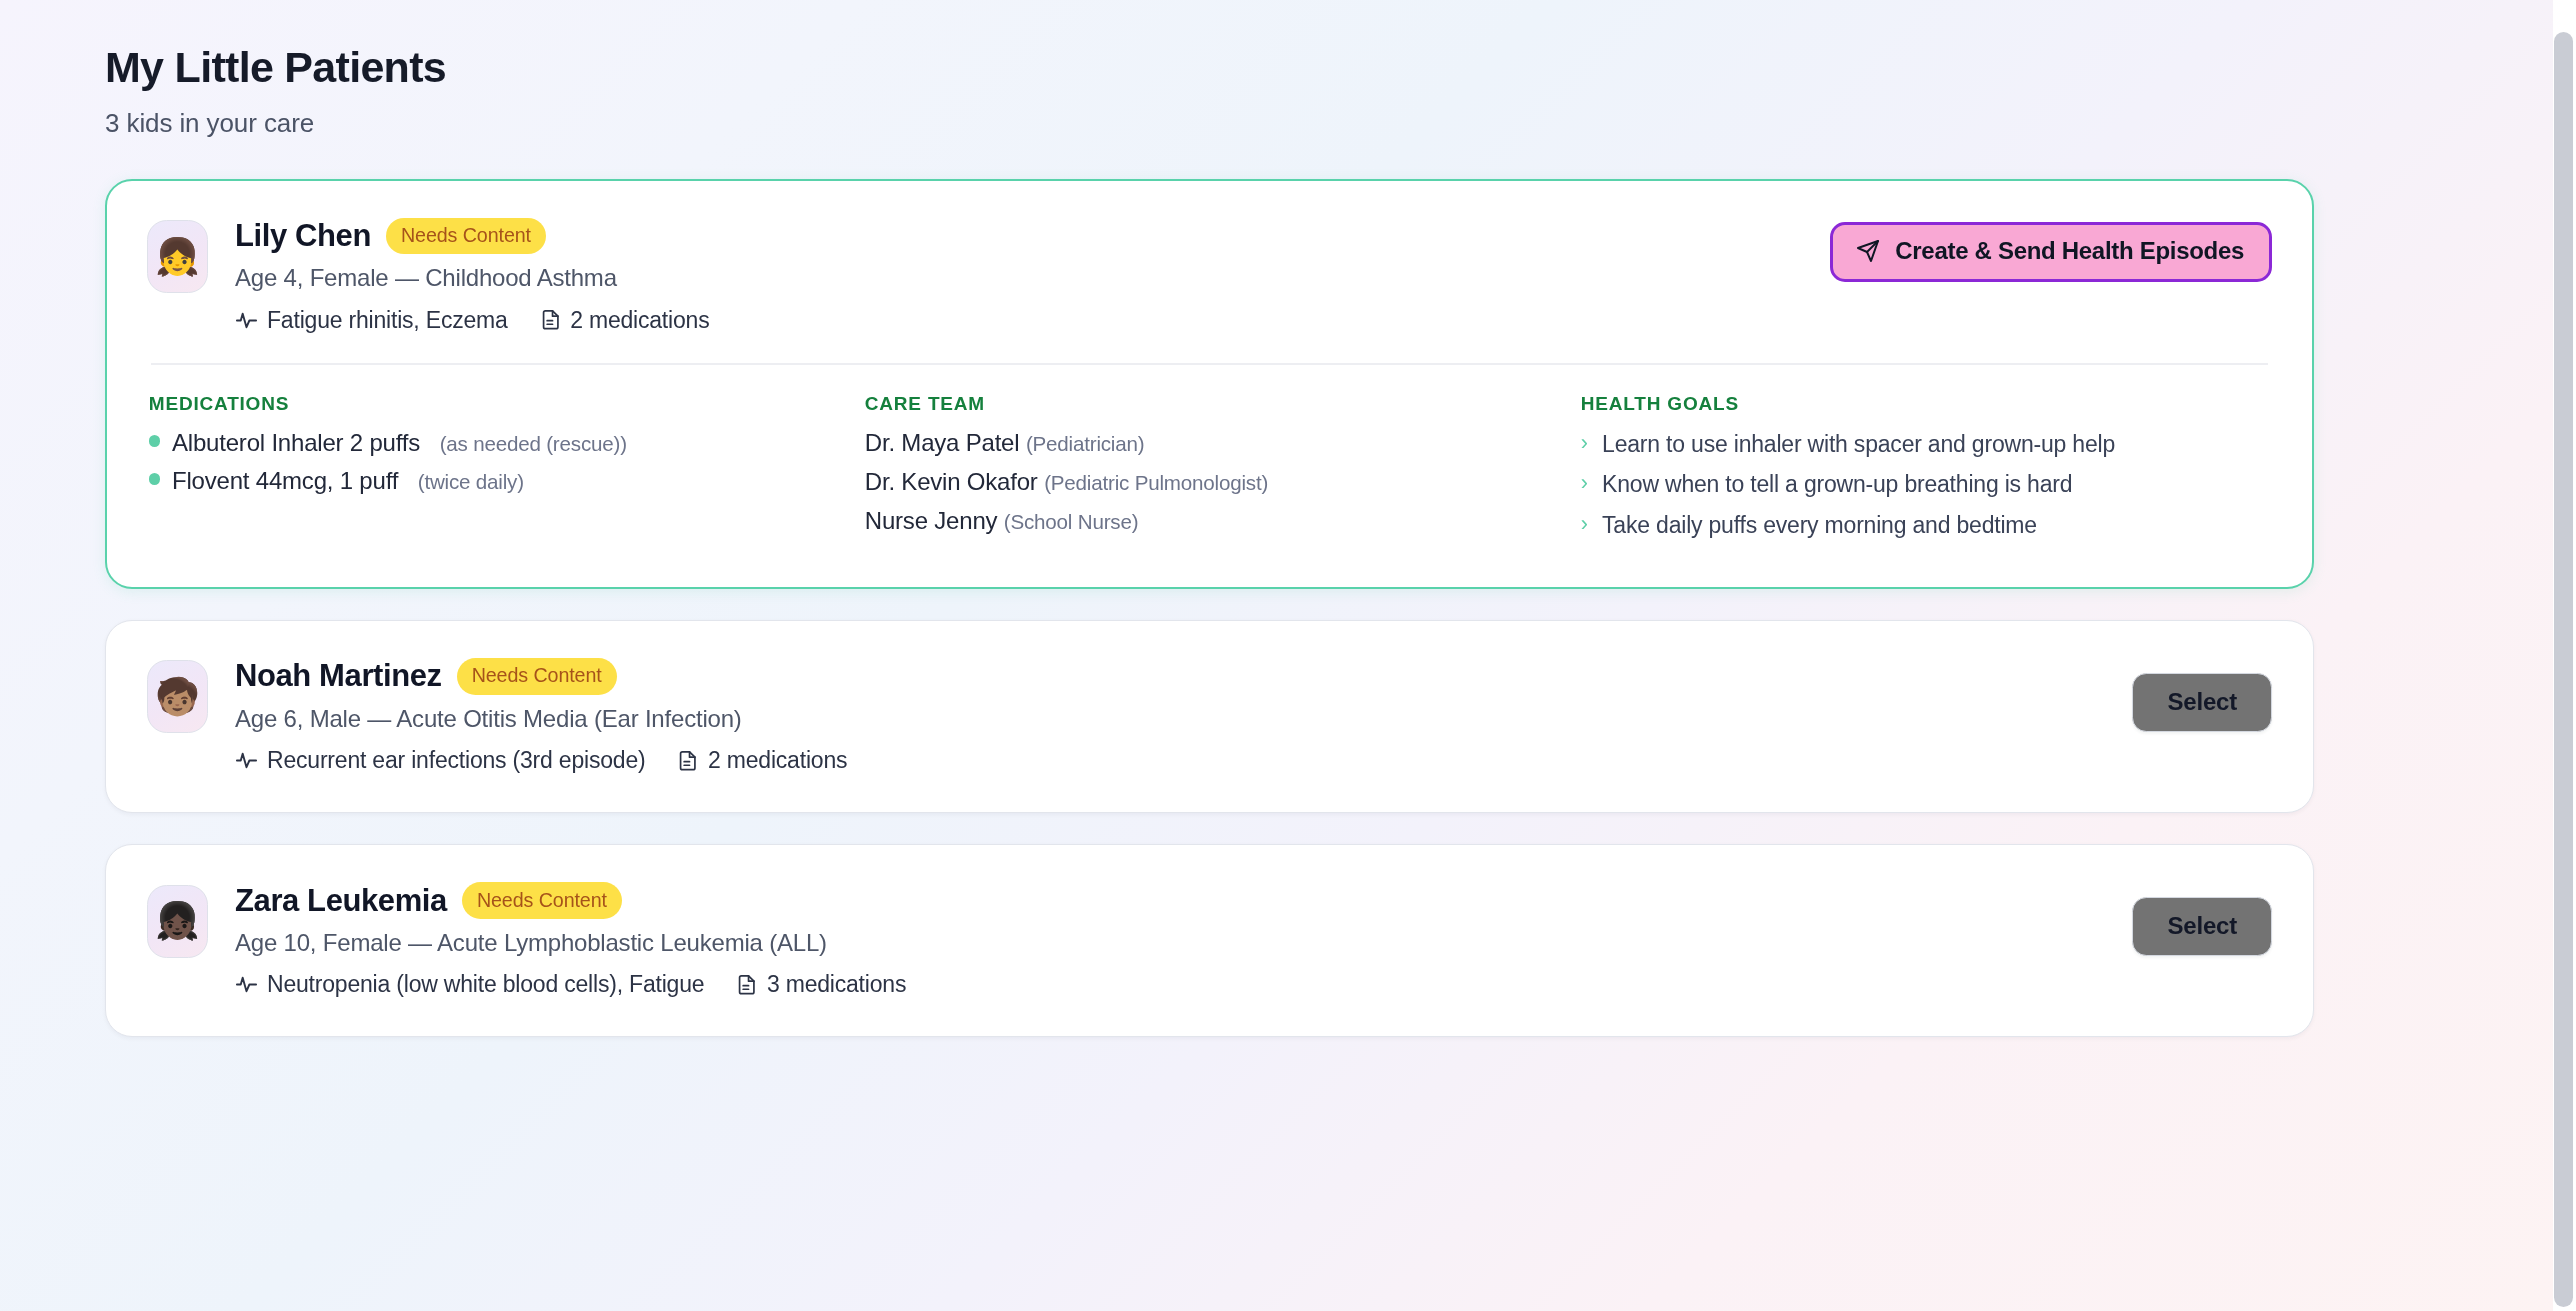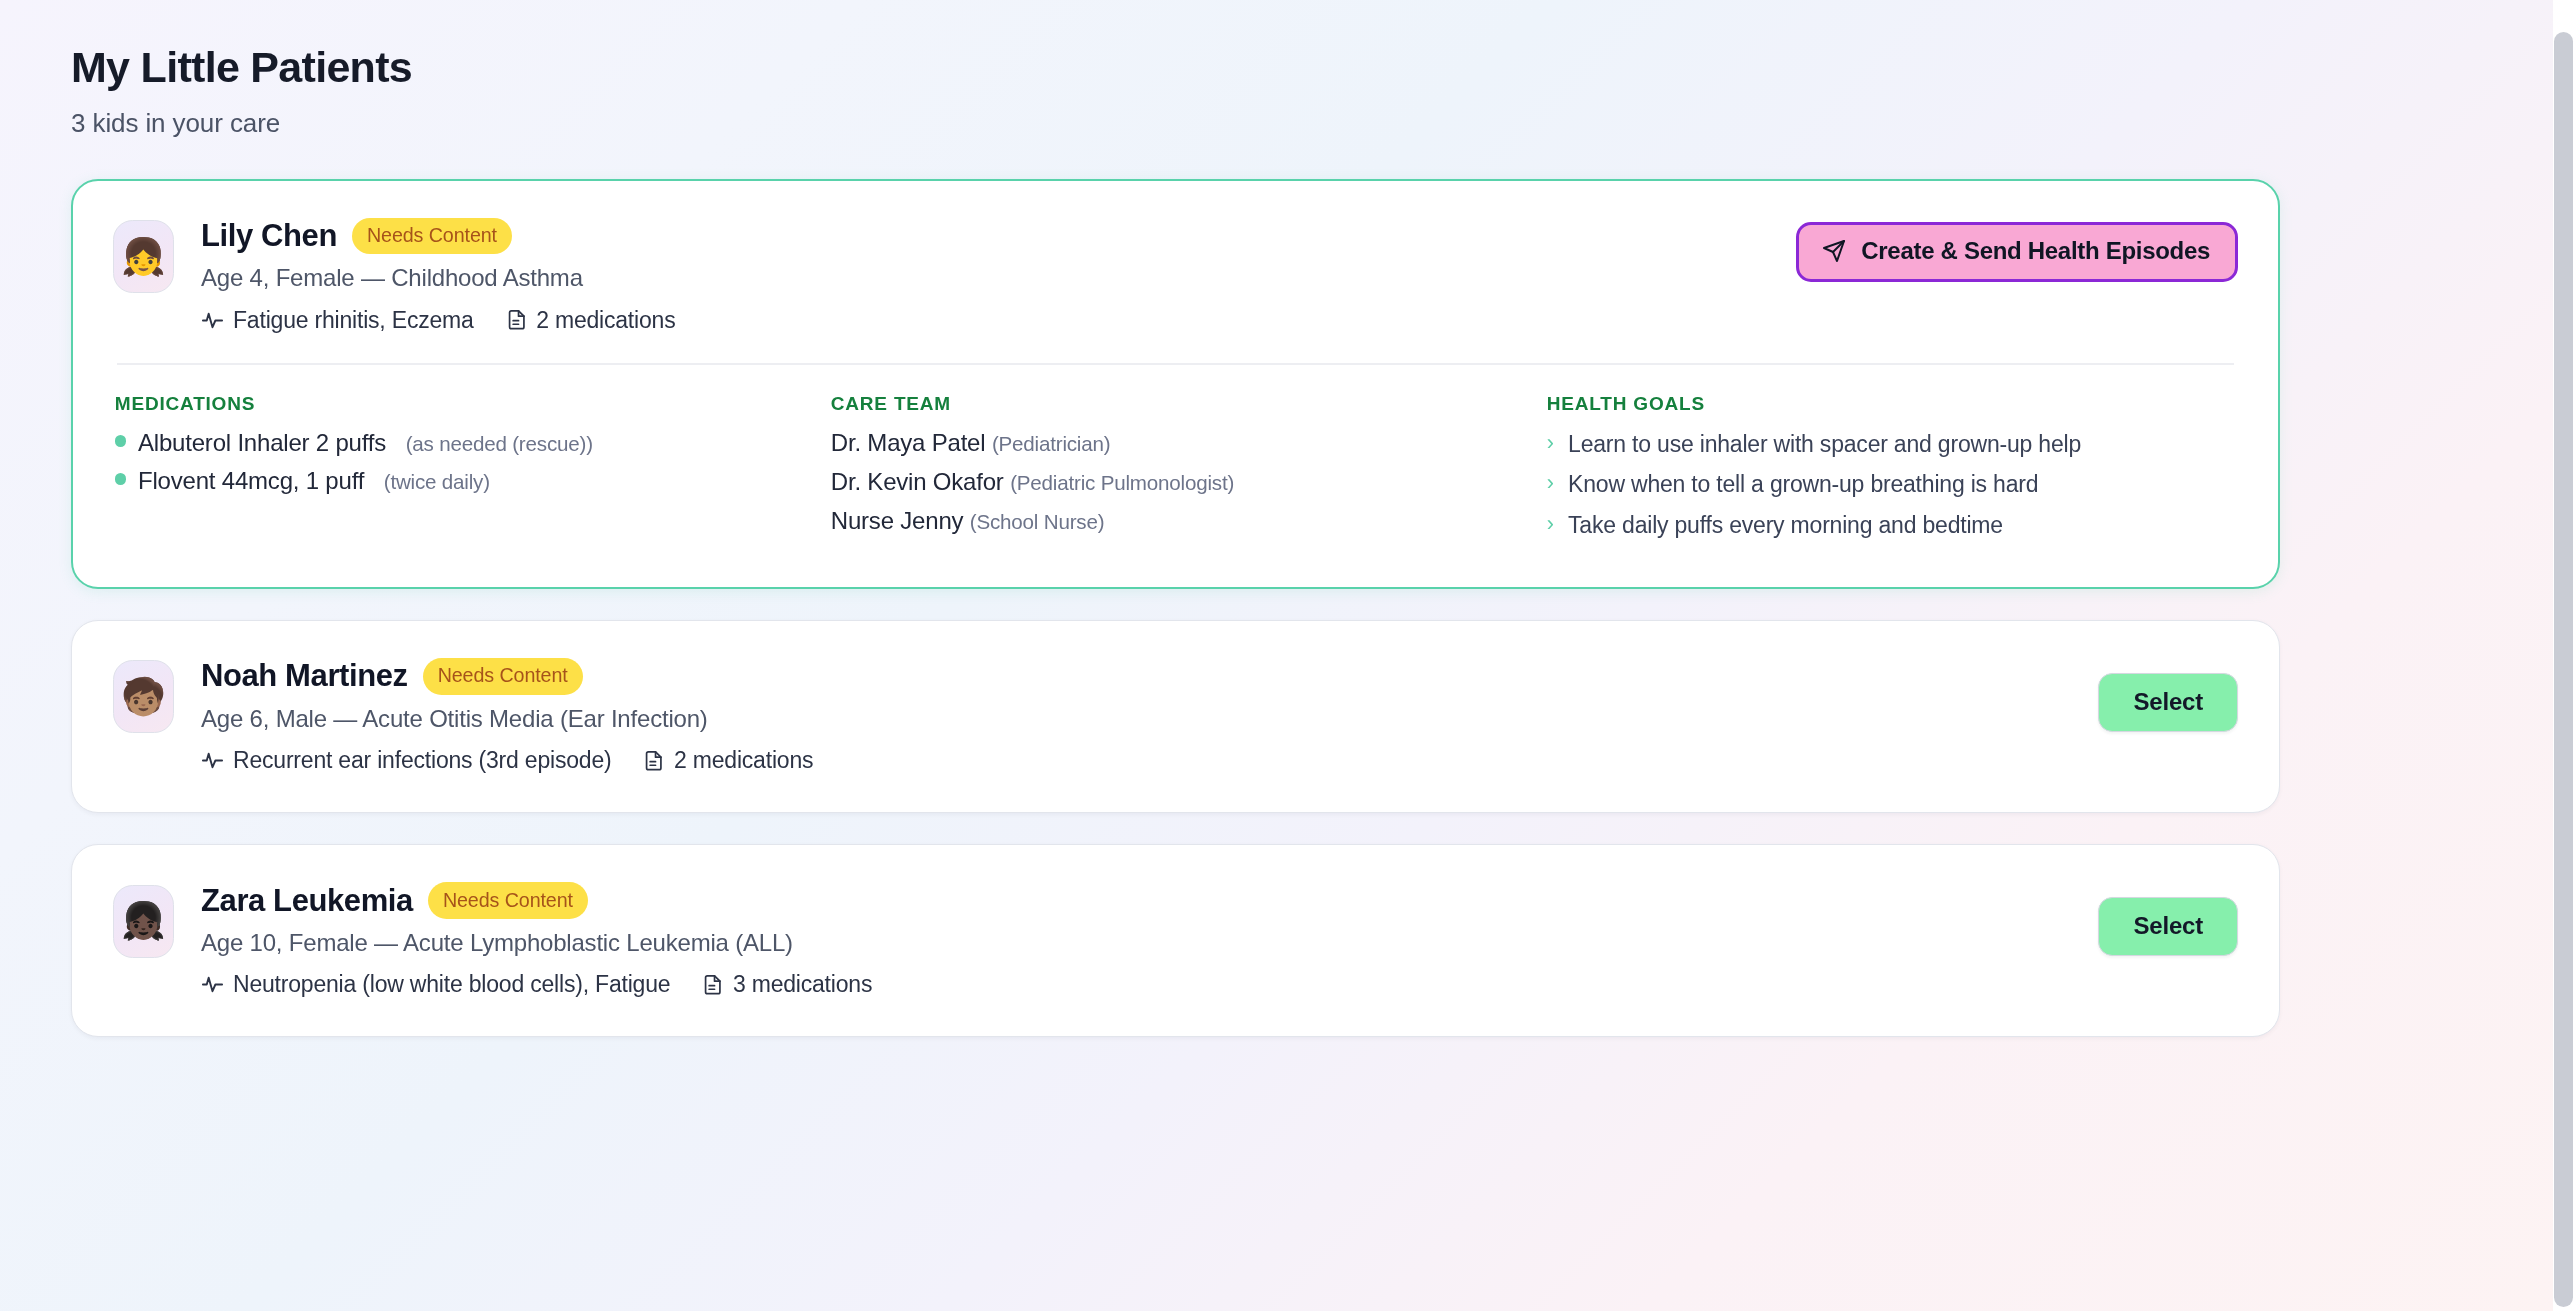--- a/index.html
+++ b/index.html
@@ -21,21 +21,21 @@
         #fbf2f6 76%,
         #fdf3f3 100%);
     position: relative;
   }
 
   
   .page {
     width: 2576px;
     height: 1311px;
     position: relative;
-    padding-left: 71px;
+    padding-left: 105px;
     padding-top: 43px;
   }
 
   .content {
     width: 2209px;
   }
 
   
   .page-title {
     font-size: 43px;
@@ -177,21 +177,21 @@
     font-family: "Liberation Sans", sans-serif;
     white-space: nowrap;
   }
 
   .primary-btn svg { display: block; }
 
   .select-btn {
     flex: 0 0 auto;
     margin-left: 21.5px;
     margin-top: 16px;
-    background: #86efac;
+    background: #737373;
     color: #131828;
     border: 1.8px solid #d4d8e0;
     border-radius: 14.3px;
     padding: 14.3px 34px 15px 34px;
     font-size: 24px;
     font-weight: 700;
     letter-spacing: -0.2px;
     cursor: pointer;
     font-family: "Liberation Sans", sans-serif;
     box-shadow: 0 1.8px 2.7px rgba(24,30,48,0.05);

